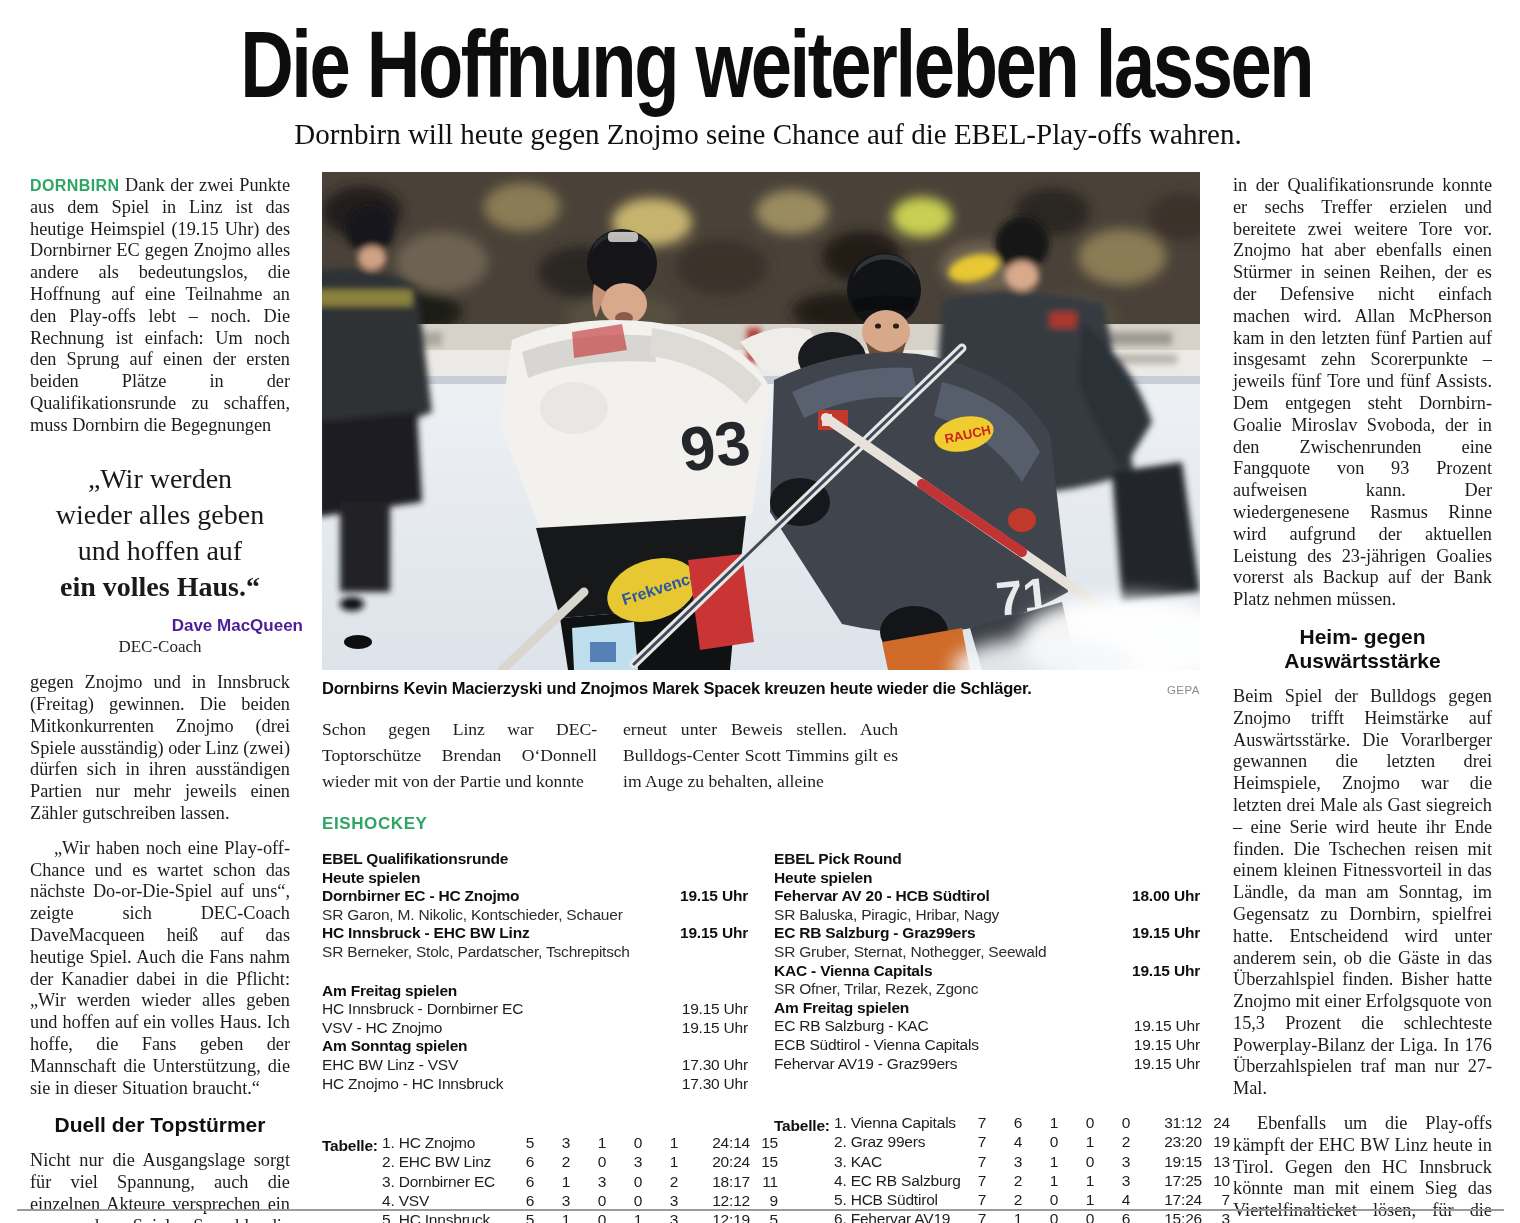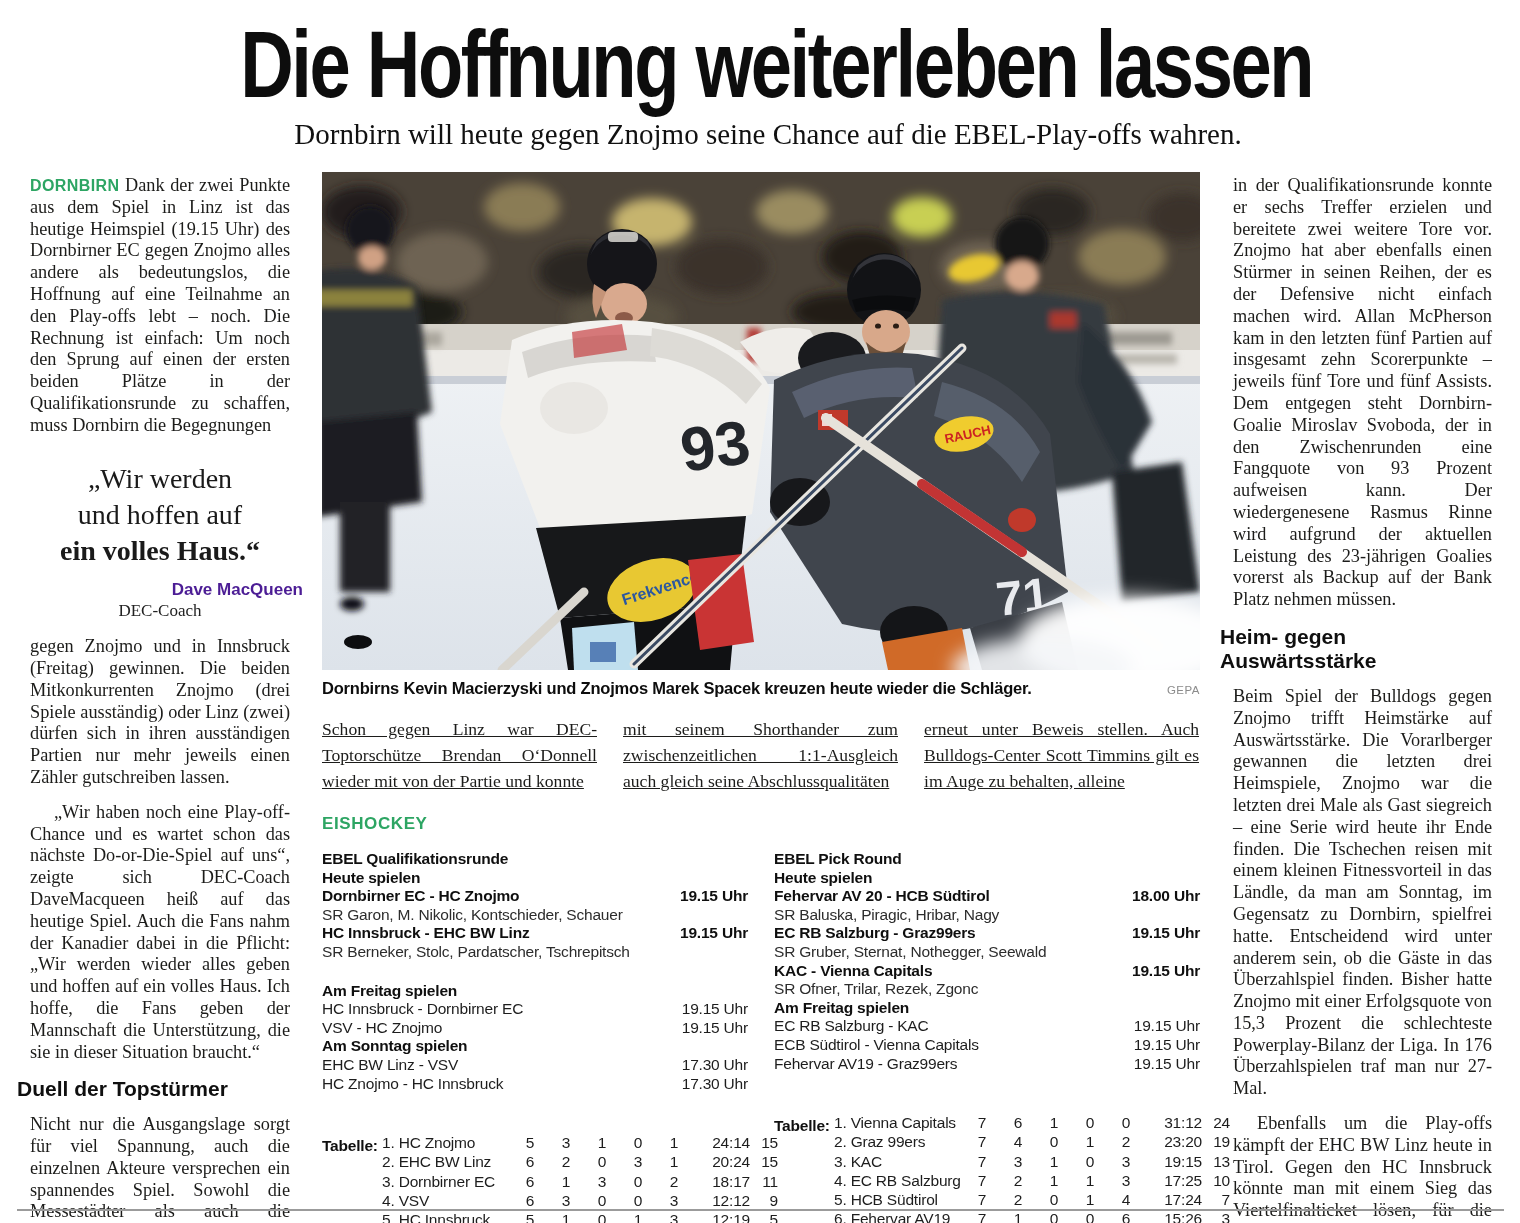--- a/index.html
+++ b/index.html
@@ -14,35 +14,35 @@
             font-size:29px;color:#111;}
   
   .col{position:absolute;top:162px;width:286px;font-size:18.3px;line-height:21.8px;text-align:justify;}
   .col p{margin:13px;}
   .left-col{left:17px;}
   .right-col{left:1220px;width:285px;}
   .tag{font-family:"Liberation Sans",sans-serif;font-weight:700;font-size:16px;
        color:var(--accent,#2da563);letter-spacing:.4px;}
   .indent{text-indent:24px;}
   .subhead{font-family:"Liberation Sans",sans-serif;font-weight:700;font-size:21px;
-           color:#0f0f0f;margin:14px 0 8px 0;text-align:left;line-height:24px;}
+           color:#0f0f0f;margin:14px 0 8px 0;text-align:center;line-height:24px;}
   
   .pullquote{margin:24px 0 10px 0;text-align:center;font-size:28px;line-height:36px;color:#1a1a1a;}
   .pullquote .pq-bold{font-weight:700;}
   .pq-author{margin-top:10px;text-align:right;font-family:"Liberation Sans",sans-serif;
              font-weight:700;font-size:17px;color:#4c1d95;}
   .pq-role{text-align:center;font-size:17px;color:#222;margin-bottom:14px;}
   
   .middle{position:absolute;left:322px;top:172px;width:878px;}
   .photo{display:block;width:878px;height:498px;}
   .caption-row{display:flex;justify-content:space-between;align-items:baseline;margin-top:9px;}
   .caption{font-family:"Liberation Sans",sans-serif;font-weight:700;font-size:16.5px;
            letter-spacing:-.2px;color:#0d0d0d;}
   .credit{font-family:"Liberation Sans",sans-serif;font-size:11.5px;color:#8b8b8b;letter-spacing:.5px;}
-  .threecol{display:flex;gap:26px;margin-top:18px;text-decoration:underline;}
+  .threecol{display:flex;gap:26px;margin-top:18px;}
   .threecol p{margin:0;width:275px;font-size:17.6px;line-height:26px;text-align:justify;}
   .sport-label{margin-top:20px;font-family:"Liberation Sans",sans-serif;font-weight:700;
                font-size:17px;color:var(--accent,#2da563);letter-spacing:.6px;}
   
   .fixtures{display:flex;justify-content:space-between;margin-top:16px;
             font-family:"Liberation Sans",sans-serif;font-size:15.5px;line-height:18.6px;
             letter-spacing:-.2px;color:#1d1d1d;}
   .fx-block{width:426px;}
   .fx-head{font-weight:700;color:#0f0f0f;}
   .fx-gap{margin-top:20px;}
@@ -64,20 +64,21 @@
 
 <div class="page">
 
   <div class="headline"><span class="squeeze">Die Hoffnung weiterleben lassen</span></div>
   <div class="subtitle">Dornbirn will heute gegen Znojmo seine Chance auf die EBEL-Play-offs wahren.</div>
 
   <div class="col left-col">
     <p><span class="tag">DORNBIRN</span> <span>Dank der zwei Punkte aus dem Spiel in Linz ist das heutige Heimspiel (19.15 Uhr) des Dornbirner EC gegen Znojmo alles andere als bedeutungslos, die Hoffnung auf eine Teilnahme an den Play-offs lebt – noch. Die Rechnung ist einfach: Um noch den Sprung auf einen der ersten beiden Plätze in der Qualifikationsrunde zu schaffen, muss Dornbirn die Begegnungen</span></p>
     <div class="pullquote">
       <div>„Wir werden</div>
+      <div>wieder alles geben</div>
       <div>und hoffen auf</div>
       <div class="pq-bold">ein volles Haus.“</div>
     </div>
     <div class="pq-author">Dave MacQueen</div>
     <div class="pq-role">DEC-Coach</div>
     <p>gegen Znojmo und in Innsbruck (Freitag) gewinnen. Die beiden Mitkonkurrenten Znojmo (drei Spiele ausständig) oder Linz (zwei) dürfen sich in ihren ausständigen Partien nur mehr jeweils einen Zähler gutschreiben lassen.</p>
     <p class="indent">„Wir haben noch eine Play-off-Chance und es wartet schon das nächste Do-or-Die-Spiel auf uns“, zeigte sich DEC-Coach DaveMacqueen heiß auf das heutige Spiel. Auch die Fans nahm der Kanadier dabei in die Pflicht: „Wir werden wieder alles geben und hoffen auf ein volles Haus. Ich hoffe, die Fans geben der Mannschaft die Unterstützung, die sie in dieser Situation braucht.“</p>
     <h3 class="subhead">Duell der Topstürmer</h3>
     <p>Nicht nur die Ausgangslage sorgt für viel Spannung, auch die einzelnen Akteure versprechen ein spannendes Spiel. Sowohl die Messestädter als auch die Tschechen können Offensivpower vorweisen.</p>
   </div>
@@ -228,21 +229,20 @@
       </g>
     </svg>
 
     <div class="caption-row">
       <span class="caption">Dornbirns Kevin Macierzyski und Znojmos Marek Spacek kreuzen heute wieder die Schläger.</span>
       <span class="credit">GEPA</span>
     </div>
 
     <div class="threecol">
       <p>Schon gegen Linz war DEC-Toptorschütze Brendan O‘Donnell wieder mit von der Partie und konnte</p>
-      <p>mit seinem Shorthander zum zwischenzeitlichen 1:1-Ausgleich auch gleich seine Abschlussqualitäten</p>
       <p>erneut unter Beweis stellen. Auch Bulldogs-Center Scott Timmins gilt es im Auge zu behalten, alleine</p>
     </div>
 
     <div class="sport-label">EISHOCKEY</div>
 
     <div class="fixtures">
         <div class="fx-block">
           <div class="fx-head">EBEL Qualifikationsrunde</div>
           <div class="fx-head">Heute spielen</div>
           <div class="fx-row bold">

